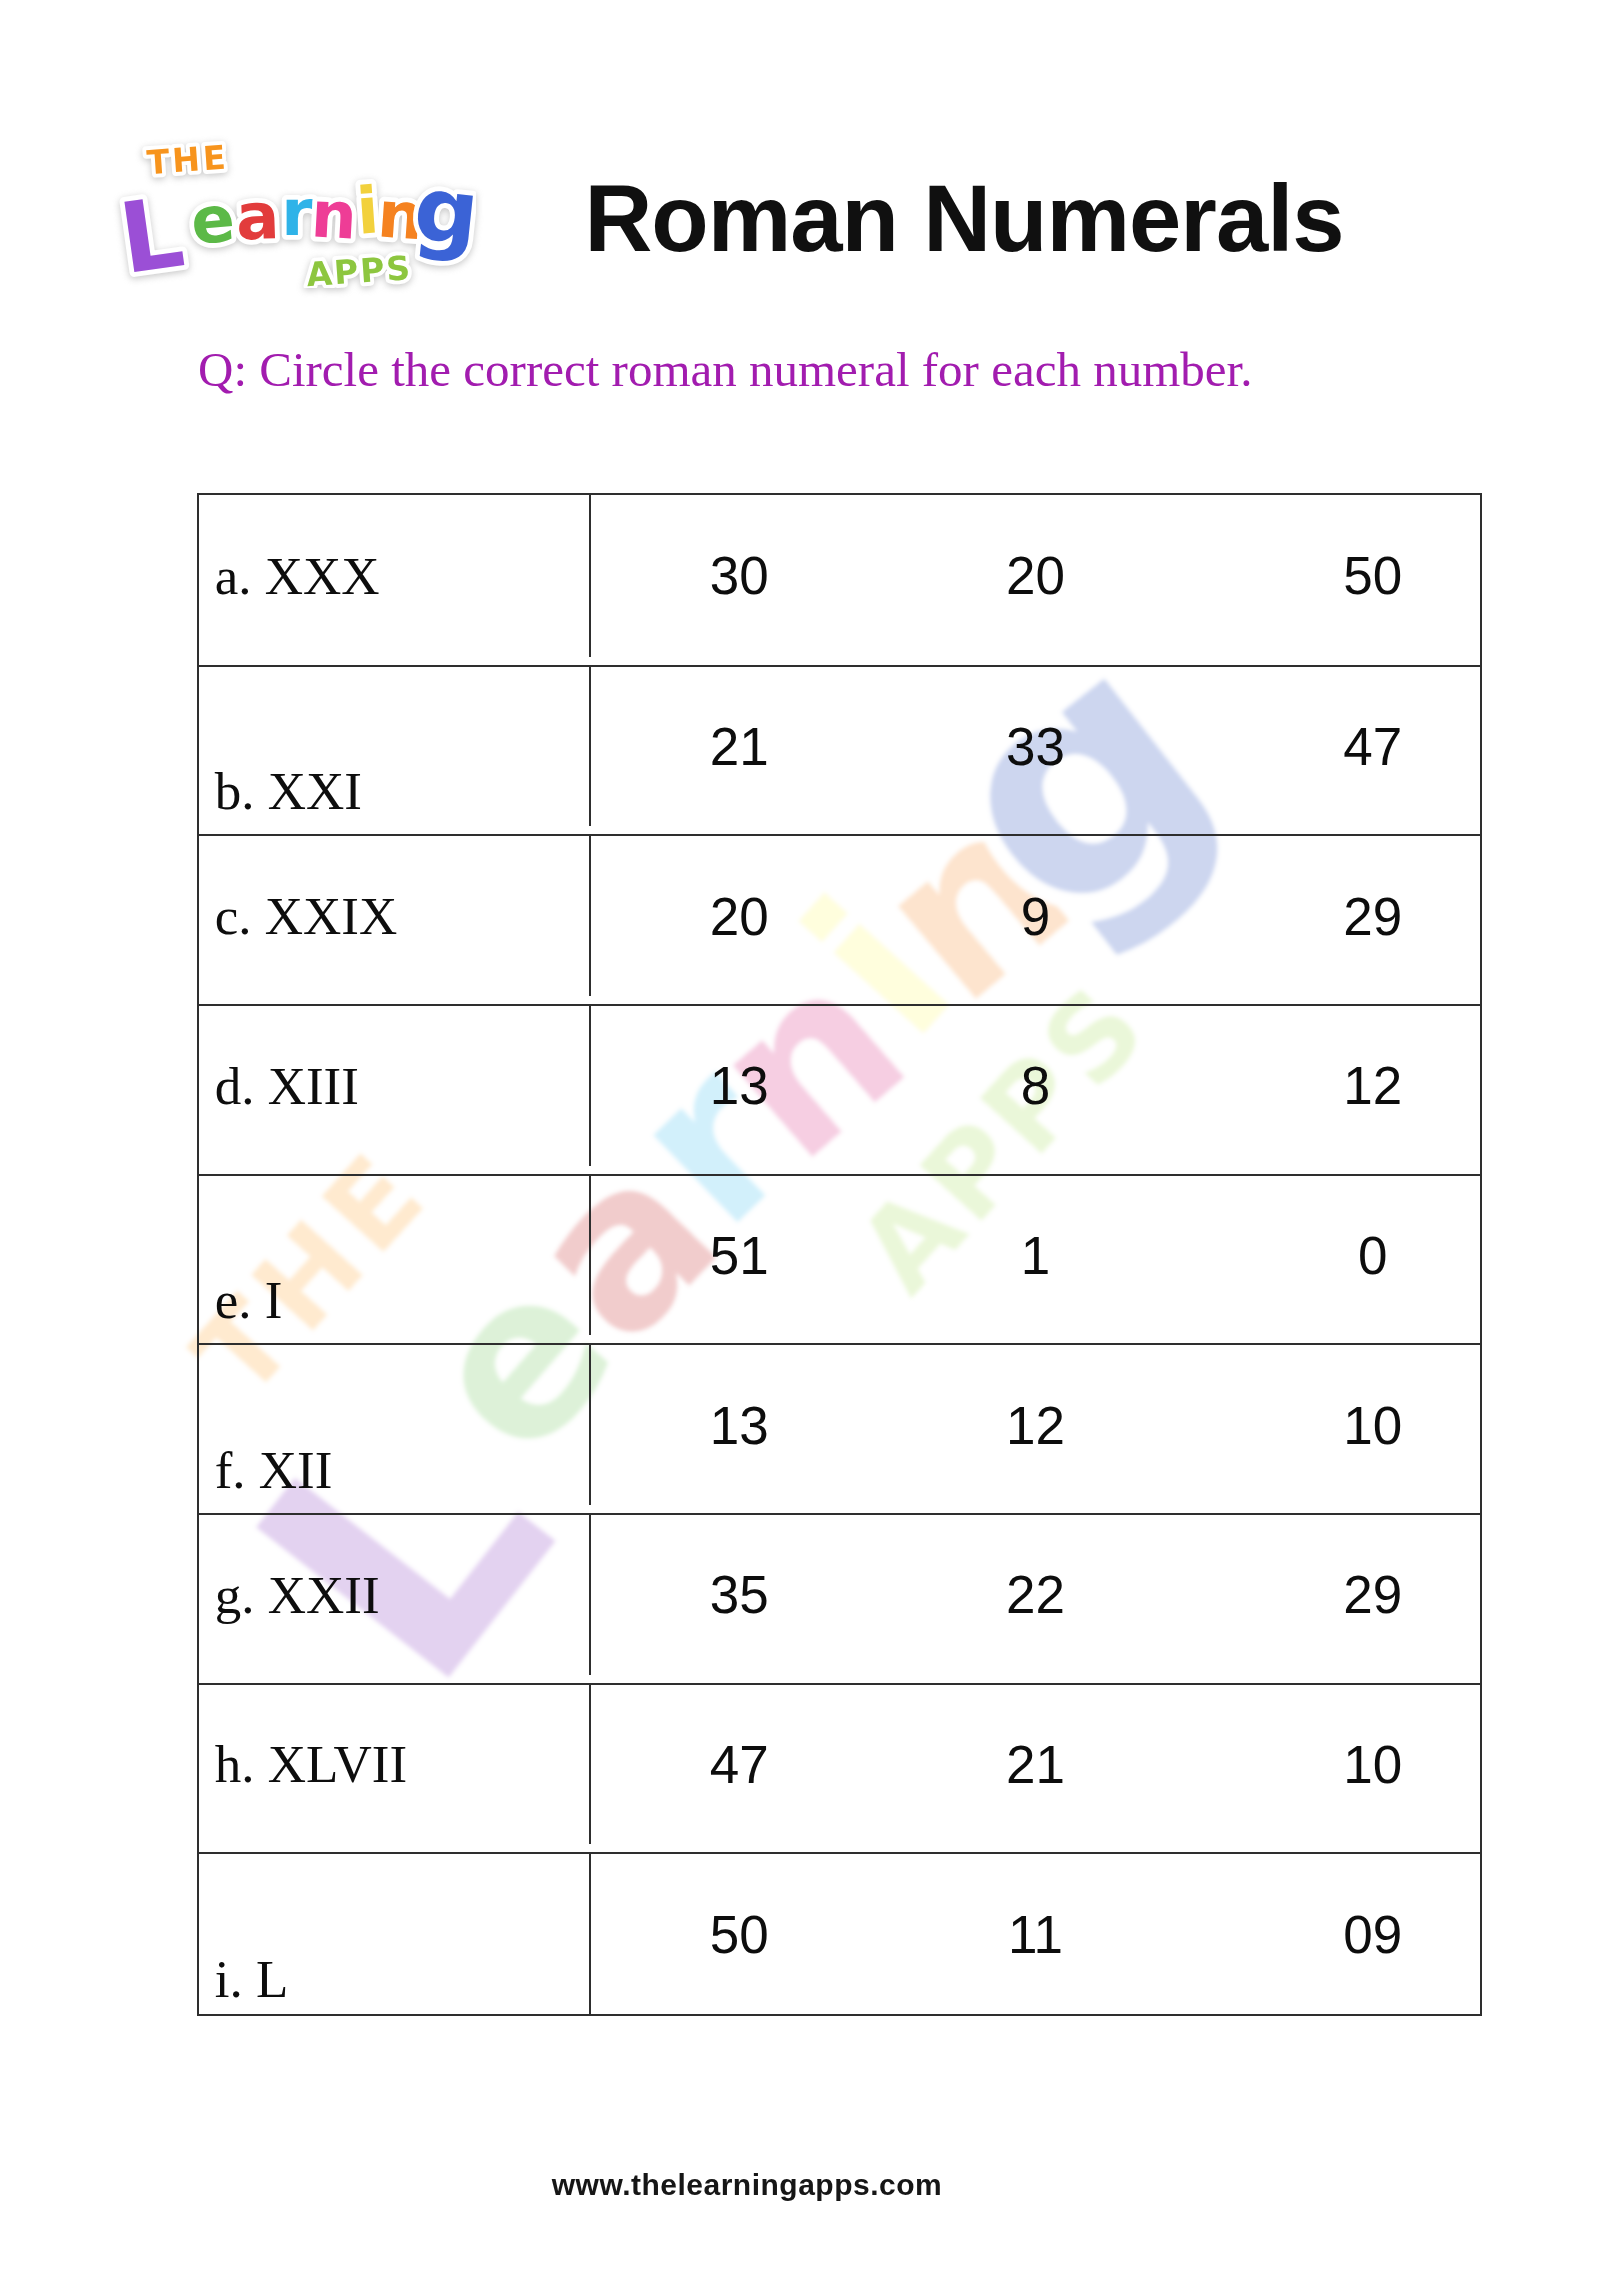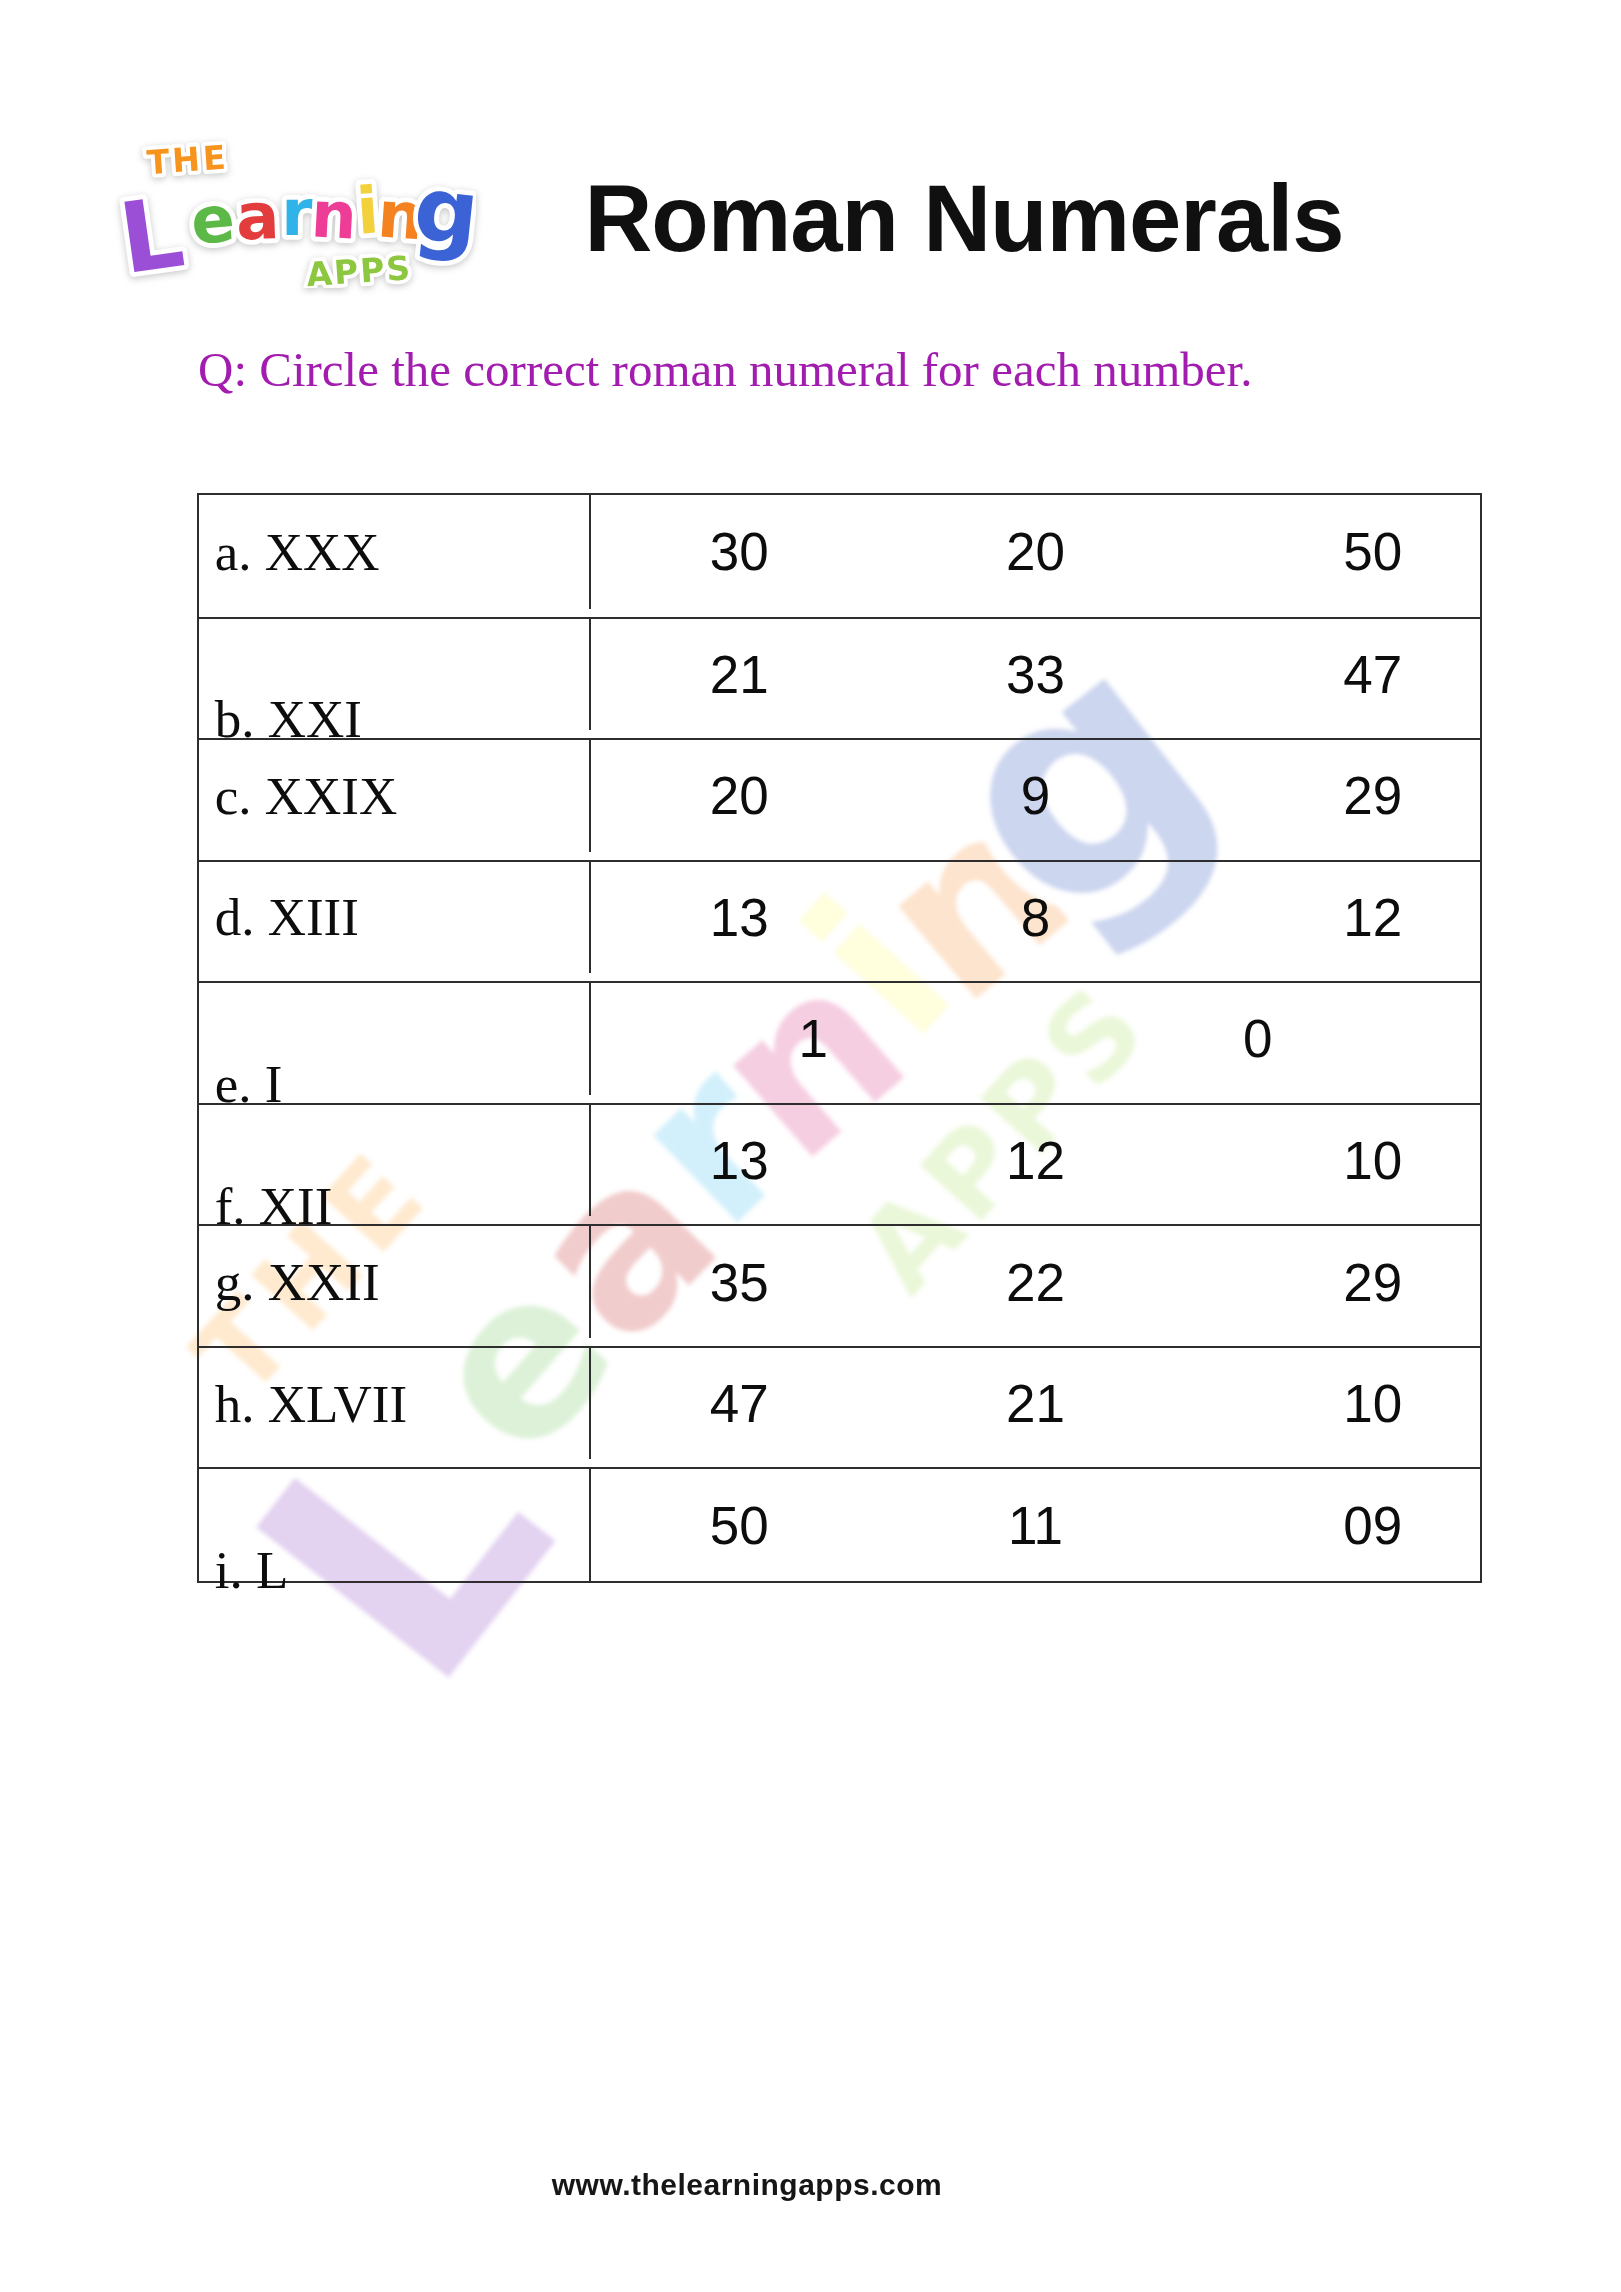--- a/index.html
+++ b/index.html
@@ -21,21 +21,21 @@
 
   
   .page-title { position:absolute; top:153px; left:964px; transform:translateX(-50%);
               font-size:94px; font-weight:bold; letter-spacing:-1px; color:#101010;
               white-space:nowrap; z-index:2;margin-top:12px; }
   .question { position:absolute; top:341px; left:198px;
               font-family:"Liberation Serif", serif; font-size:49px; color:#a21caf;
               white-space:nowrap; z-index:2; }
 
   
-  .numeral-table { position:absolute; left:197px; top:493px; width:1285px; height:1090px;
+  .numeral-table { position:absolute; left:197px; top:493px; width:1285px; height:1523px;
               border:2.9px solid #2e2e2e; display:grid; grid-template-rows:repeat(9,1fr);
               z-index:1; background:transparent;gap:8px; }
   .row { display:grid; grid-template-columns:392px 1fr; border-top:2.9px solid #2e2e2e; }
   .row:first-child { border-top:none; }
   .label-cell { border-right:2.9px solid #2e2e2e; display:flex; align-items:center;
               padding-left:15.7px; }
   .row-label { font-family:"Liberation Serif", serif; font-size:53px; color:#0d0d0d;
               white-space:nowrap; }
   .label-low .row-label { transform:translateY(45px); }
   .options-cell { display:flex; align-items:center; }
@@ -119,20 +119,21 @@
       <span class="opt">8</span>
       <span class="opt">12</span>
     </div>
   </div>
 
   <div class="row label-low">
     <div class="label-cell">
       <span class="row-label">e. I</span>
     </div>
     <div class="options-cell">
+      <span class="opt">51</span>
       <span class="opt">1</span>
       <span class="opt">0</span>
     </div>
   </div>
 
   <div class="row label-low">
     <div class="label-cell">
       <span class="row-label">f. XII</span>
     </div>
     <div class="options-cell">

